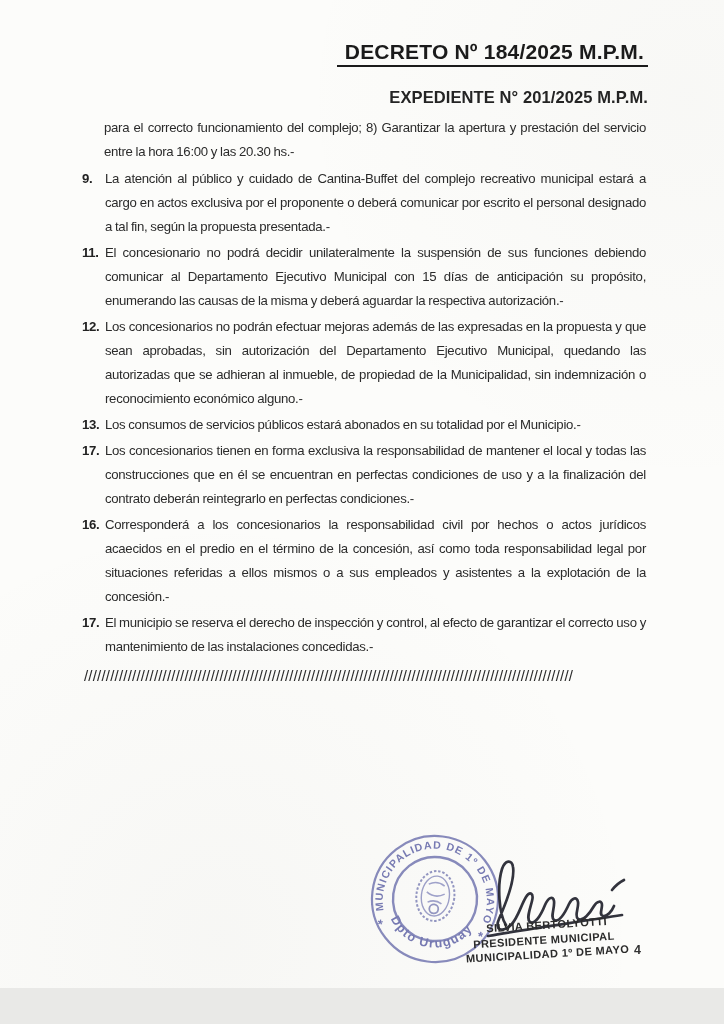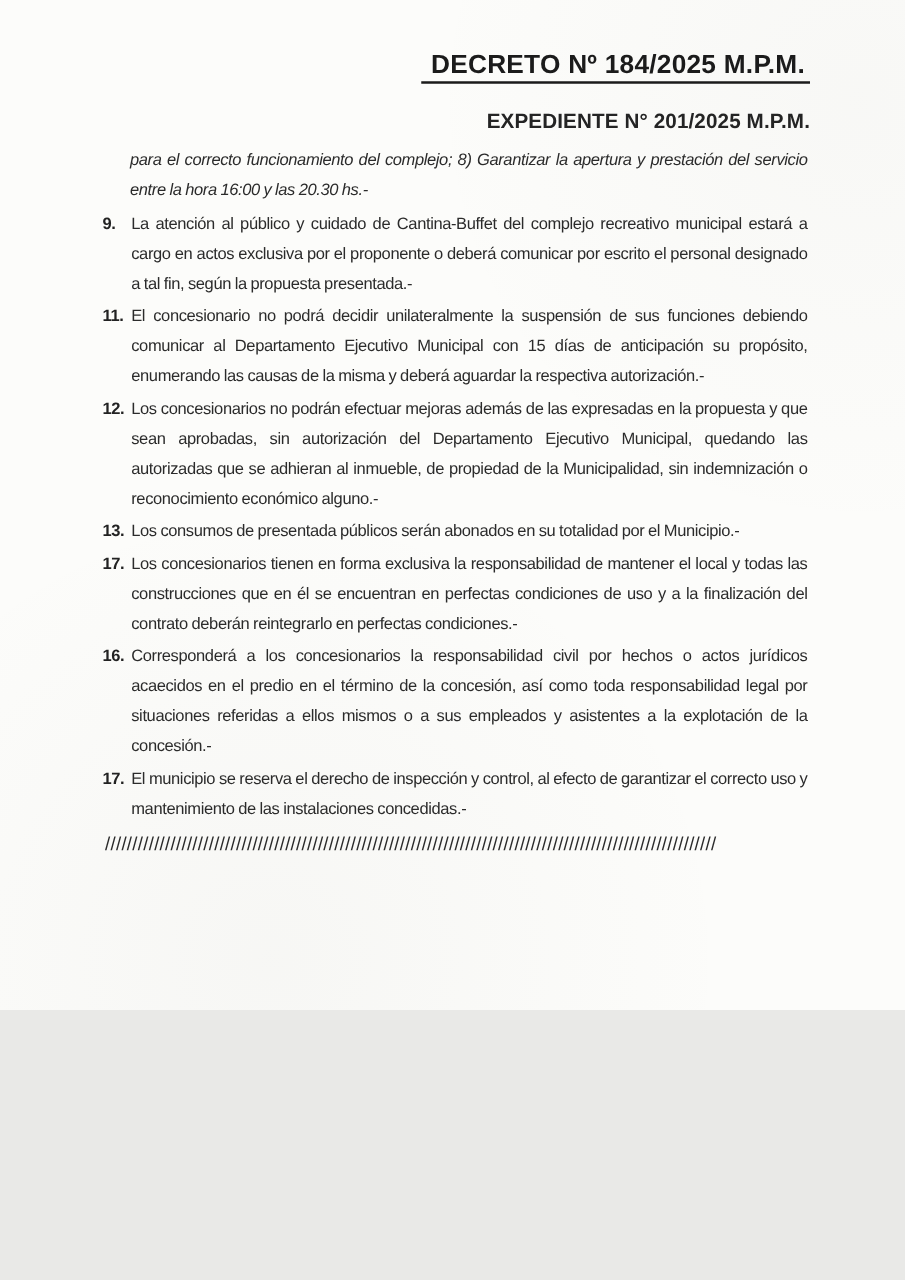--- a/index.html
+++ b/index.html
@@ -3,21 +3,21 @@
 <meta charset="utf-8">
 <style>
   html, body { margin: 0; padding: 0; }
   body {
     width: 724px; height: 1024px;
     background: #e9e9e7;
     font-family: "Liberation Sans", sans-serif;
   }
   .page {
     position: relative;
-    width: 724px; height: 808px;
+    width: 724px; height: 988px;
     background: #fcfcfa;
     background-image: radial-gradient(circle at 30% 95%, rgba(120,120,110,0.04), rgba(0,0,0,0) 40%),
                       radial-gradient(circle at 95% 10%, rgba(120,120,110,0.03), rgba(0,0,0,0) 35%);
     overflow: hidden;
     color: #2c2c2c;
   }
 
   
   .header { padding: 40px 76px 0 0; text-align: right; }
   .title {
@@ -39,21 +39,20 @@
     font-size: 13.2px;
     letter-spacing: -0.3px;
     word-spacing: -0.4px;
     line-height: 24px;
     color: #2b2b2b;
   }
   .intro {
     margin: 0 0 3px 22px;
     text-align: justify;
     text-align-last: left;
-    font-style: italic;
   }
   .item { display: flex; margin-bottom: 2px; }
   .num {
     flex: none; width: 23px;
     font-weight: bold; color: #222;
   }
   .txt {
     flex: 1;
     text-align: justify;
     text-align-last: left;
@@ -128,21 +127,21 @@
         <div class="item">
           <span class="num">11.</span>
           <span class="txt">El concesionario no podrá decidir unilateralmente la suspensión de sus funciones debiendo comunicar al Departamento Ejecutivo Municipal con 15 días de anticipación su propósito, enumerando las causas de la misma y deberá aguardar la respectiva autorización.-</span>
         </div>
         <div class="item">
           <span class="num">12.</span>
           <span class="txt">Los concesionarios no podrán efectuar mejoras además de las expresadas en la propuesta y que sean aprobadas, sin autorización del Departamento Ejecutivo Municipal, quedando las autorizadas que se adhieran al inmueble, de propiedad de la Municipalidad, sin indemnización o reconocimiento económico alguno.-</span>
         </div>
         <div class="item">
           <span class="num">13.</span>
-          <span class="txt">Los consumos de presentada públicos serán abonados en su totalidad por el Municipio.-</span>
+          <span class="txt">Los consumos de servicios públicos estará abonados en su totalidad por el Municipio.-</span>
         </div>
         <div class="item">
           <span class="num">17.</span>
           <span class="txt">Los concesionarios tienen en forma exclusiva la responsabilidad de mantener el local y todas las construcciones que en él se encuentran en perfectas condiciones de uso y a la finalización del contrato deberán reintegrarlo en perfectas condiciones.-</span>
         </div>
         <div class="item">
           <span class="num">16.</span>
           <span class="txt">Corresponderá a los concesionarios la responsabilidad civil por hechos o actos jurídicos acaecidos en el predio en el término de la concesión, así como toda responsabilidad legal por situaciones referidas a ellos mismos o a sus empleados y asistentes a la explotación de la concesión.-</span>
         </div>
         <div class="item">

